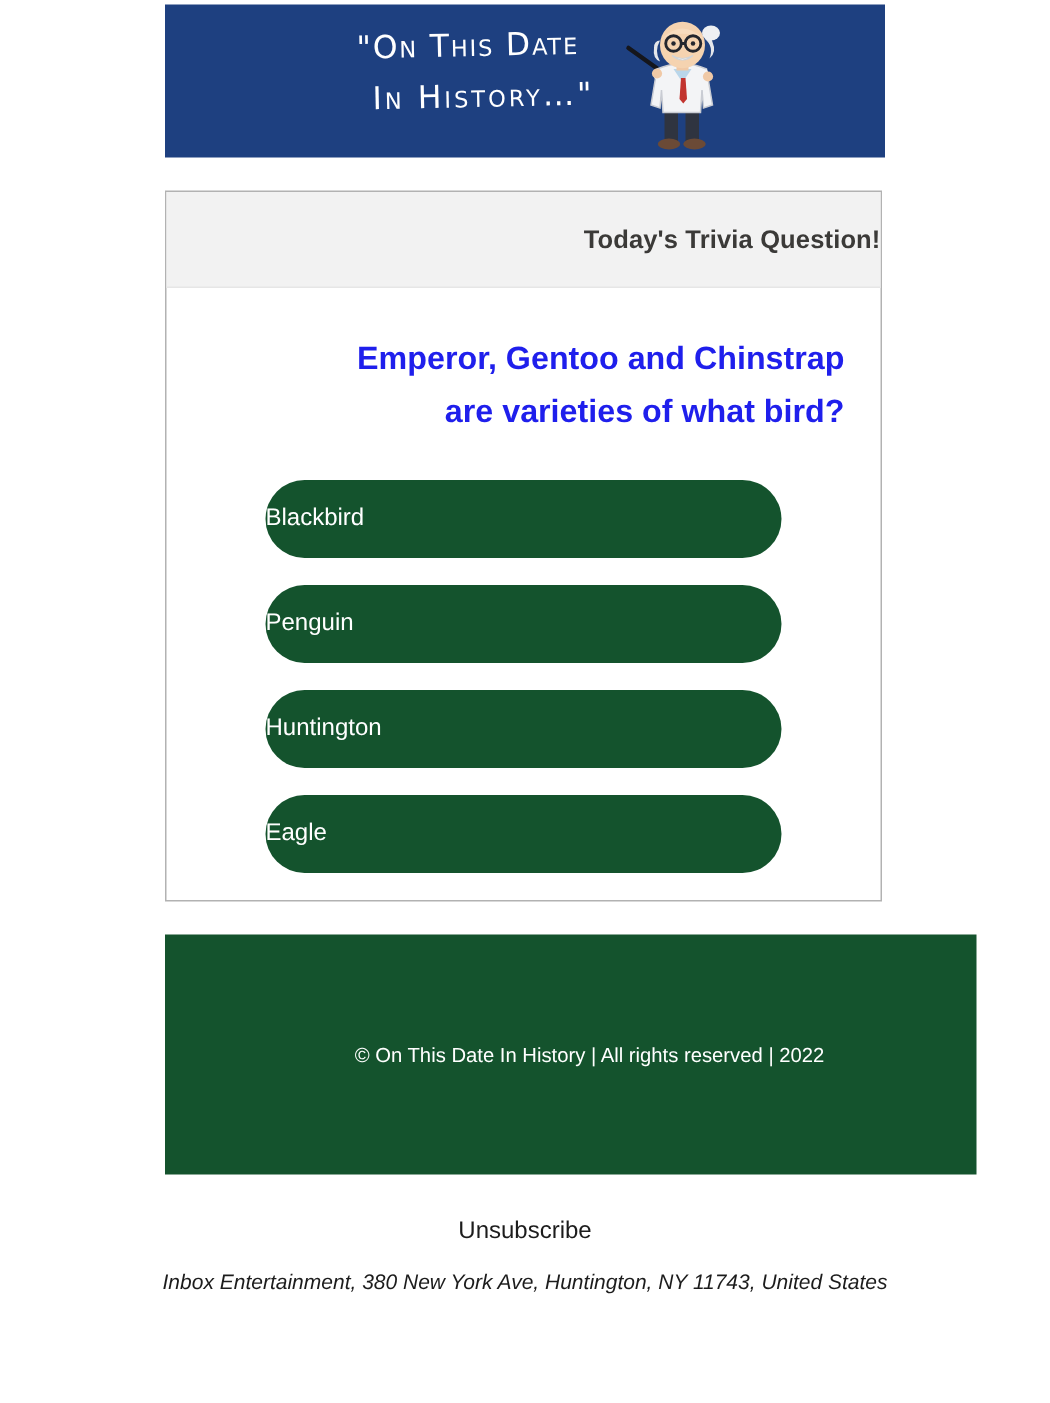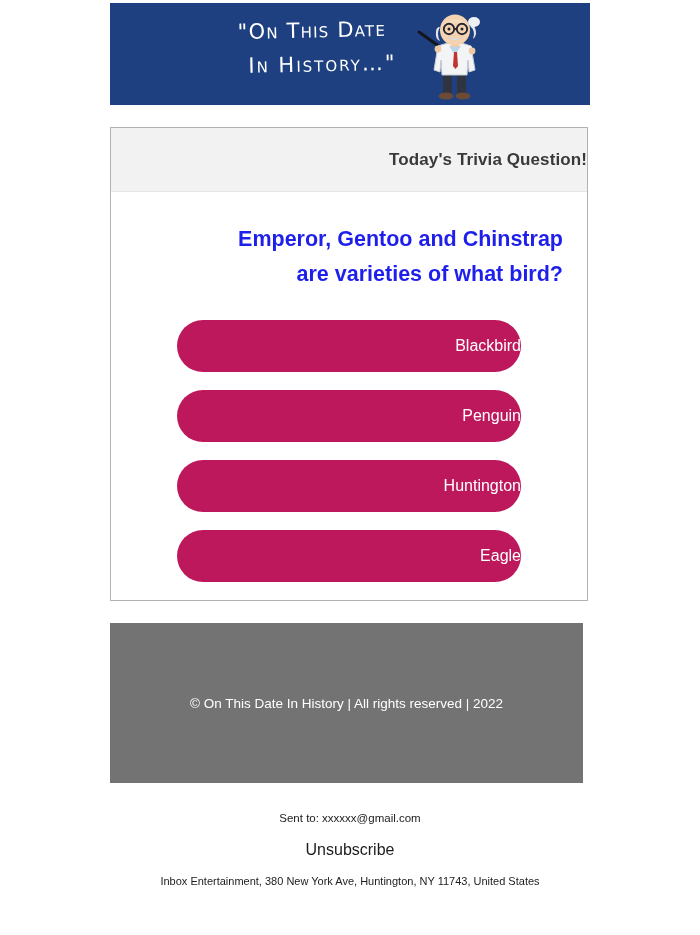--- a/index.html
+++ b/index.html
@@ -109,44 +109,45 @@
   .options {
     margin-top: 28px;
     display: flex;
     flex-direction: column;
     align-items: center;
     gap: 18px;
   }
   .option-btn {
     width: 344px;
     height: 52px;
-    background: #be185d;
+    background: #14532d;
     color: #ffffff;
     border: none;
     border-radius: 26px;
     font-family: "Liberation Sans", sans-serif;
     font-size: 16px;
     line-height: 52px;
-    text-align: right;
+    text-align: left;
     cursor: pointer;
     padding: 0;
     display: block;
   }
 
   
   .footer-dark {
     position: absolute;
     left: 110px;
     top: 623px;
-    width: 473px;
+    width: 516px;
     height: 160px;
-    background: #737373;
+    background: #14532d;
     display: flex;
     align-items: center;
     justify-content: center;
+    padding-left: 25px;
   }
   .footer-copy {
     color: #ffffff;
     font-size: 13.5px;
     text-align: center;
   }
 
   
   .legal {
     position: absolute;
@@ -162,22 +163,23 @@
   }
   .legal .unsub {
     font-size: 16px;
     color: #1c1c1c;
     text-decoration: none;
     display: inline-block;
     margin-bottom: 16px;
     cursor: pointer;
   }
   .legal .address {
-    font-size: 11px;
+    font-size: 14px;
     color: #1c1c1c;
+    font-style: italic;
   }
 </style>
 </head>
 <body>
 
 <div class="email-wrap">
 
   <div class="banner">
     <div class="banner-inner">
 
@@ -250,18 +252,17 @@
       </div>
 
     </div>
   </div>
 
   <div class="footer-dark">
     <div class="footer-copy">© On This Date In History | All rights reserved | 2022</div>
   </div>
 
   <div class="legal">
-    <div class="sent-to">Sent to: xxxxxx@gmail.com</div>
     <a class="unsub" href="#">Unsubscribe</a>
     <div class="address">Inbox Entertainment, 380 New York Ave, Huntington, NY 11743, United States</div>
   </div>
 
 </div>
 
 </body></html>

